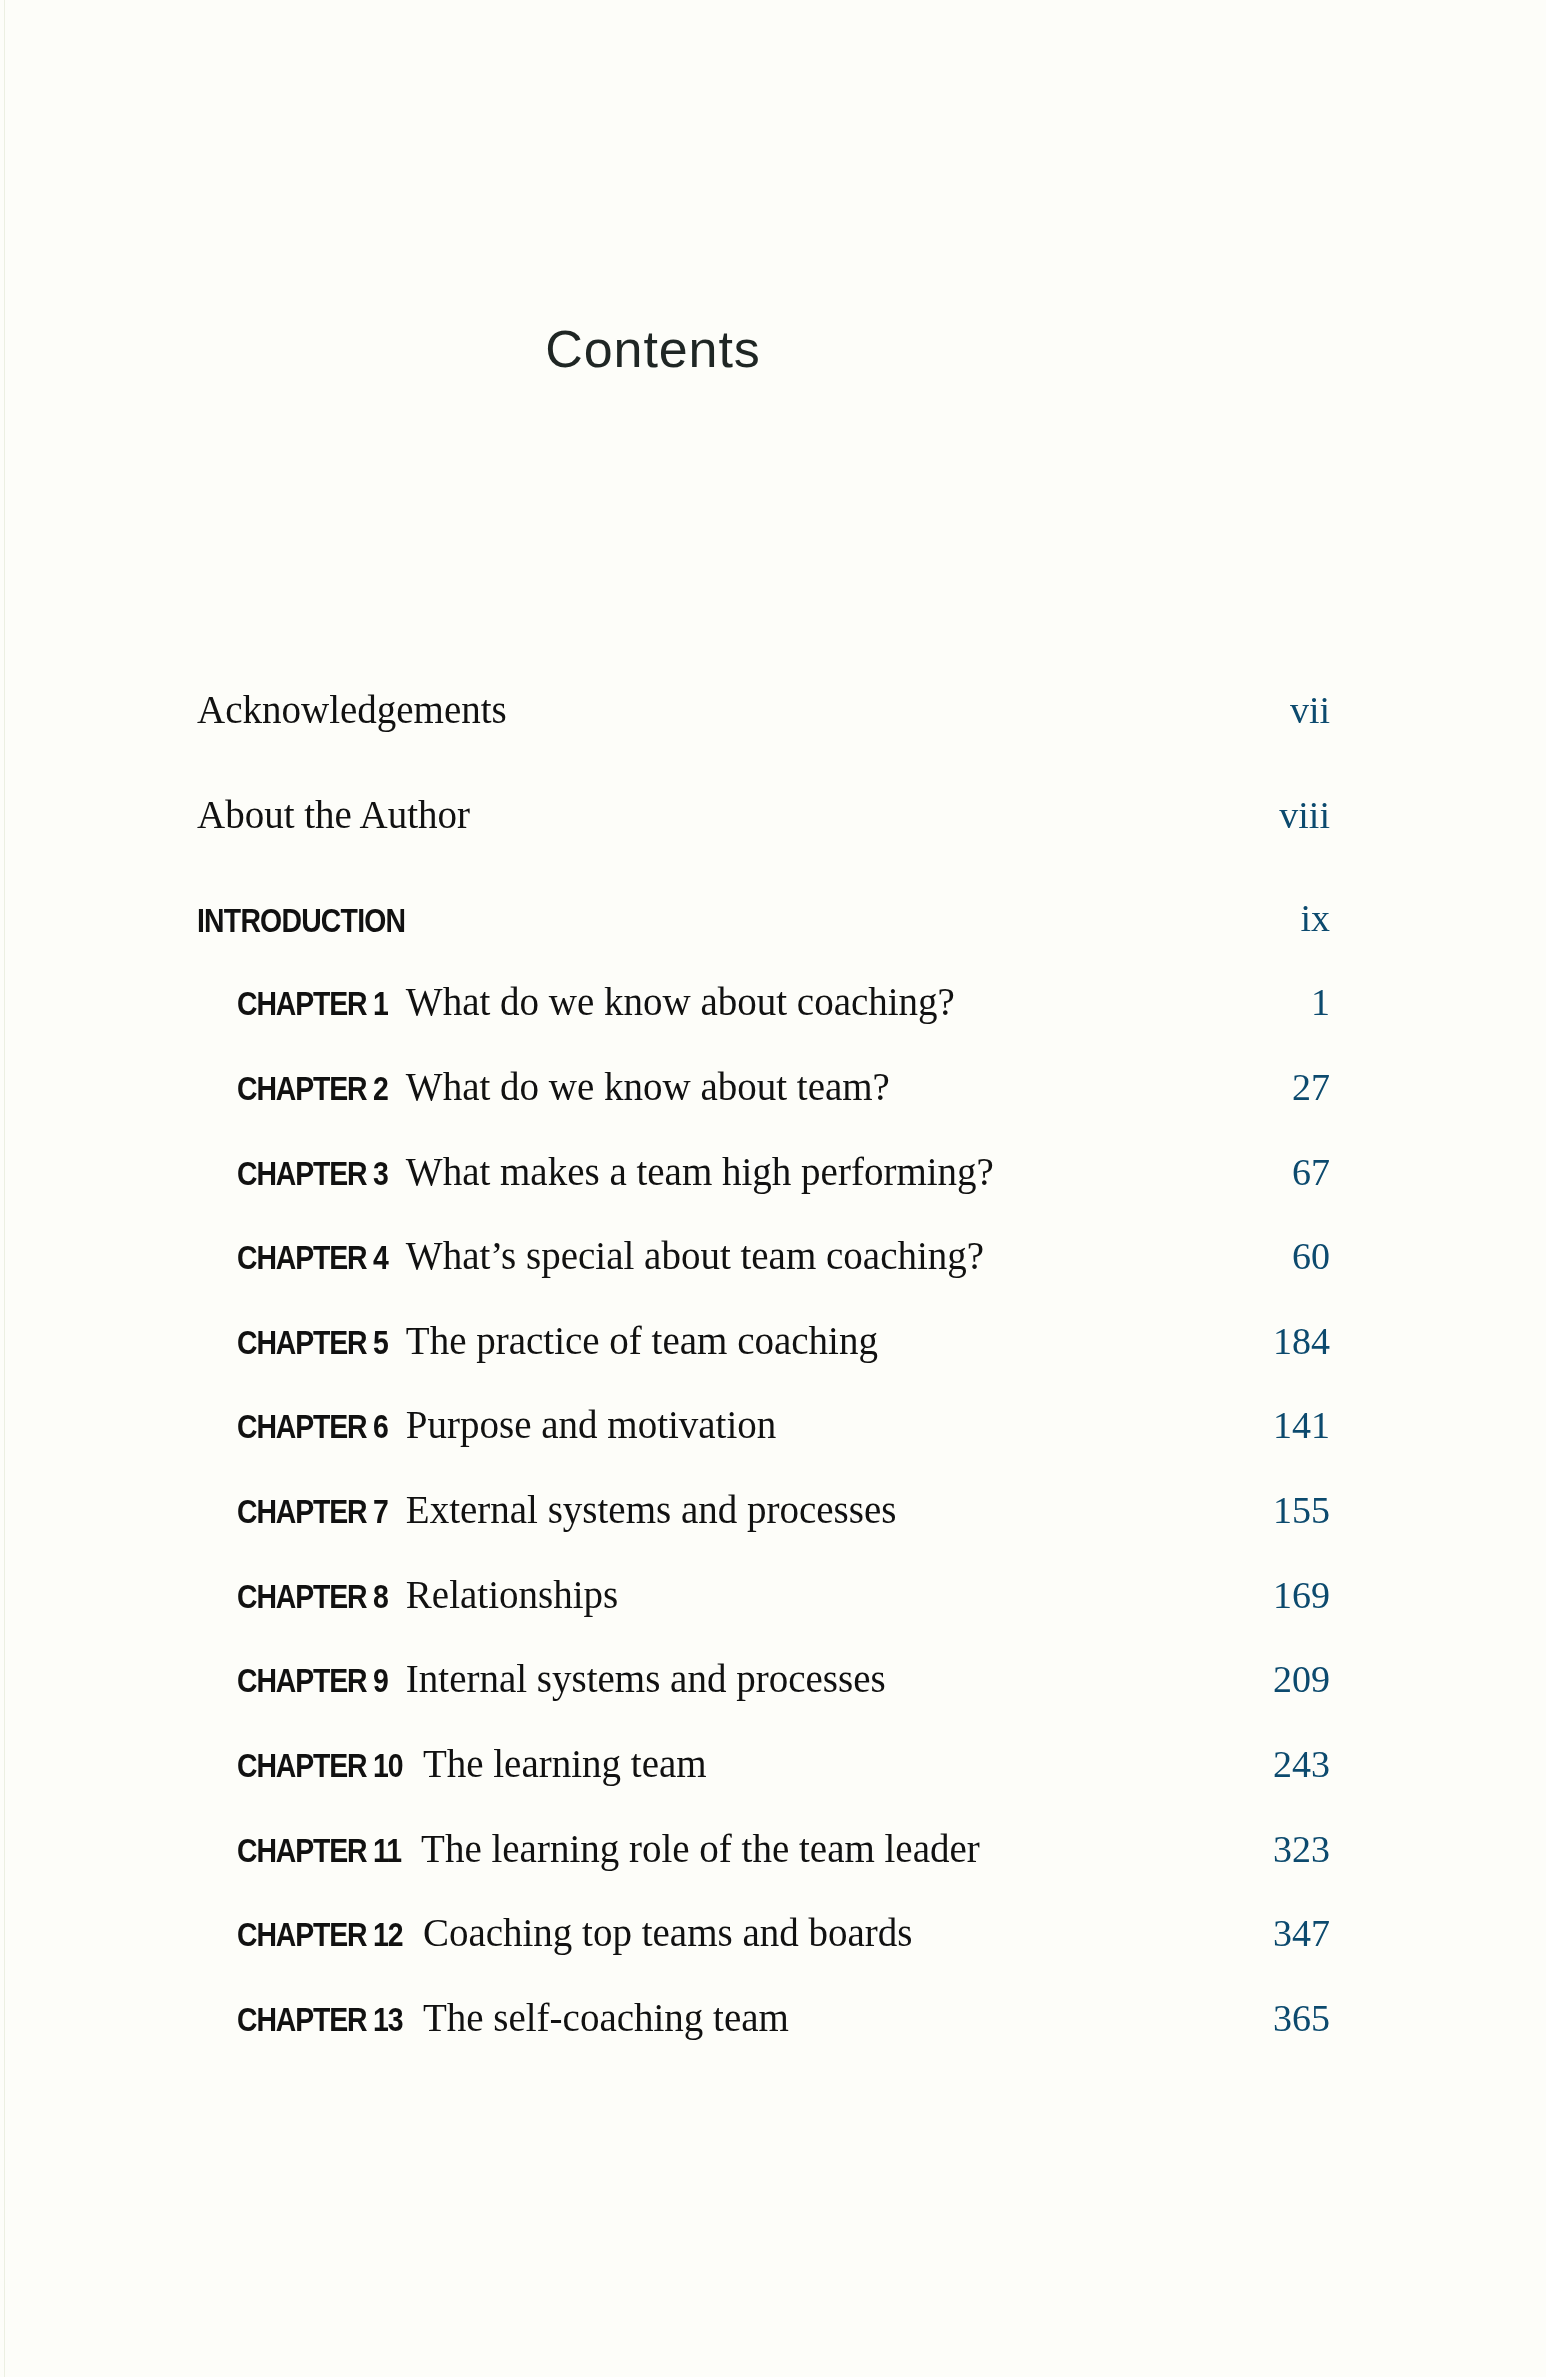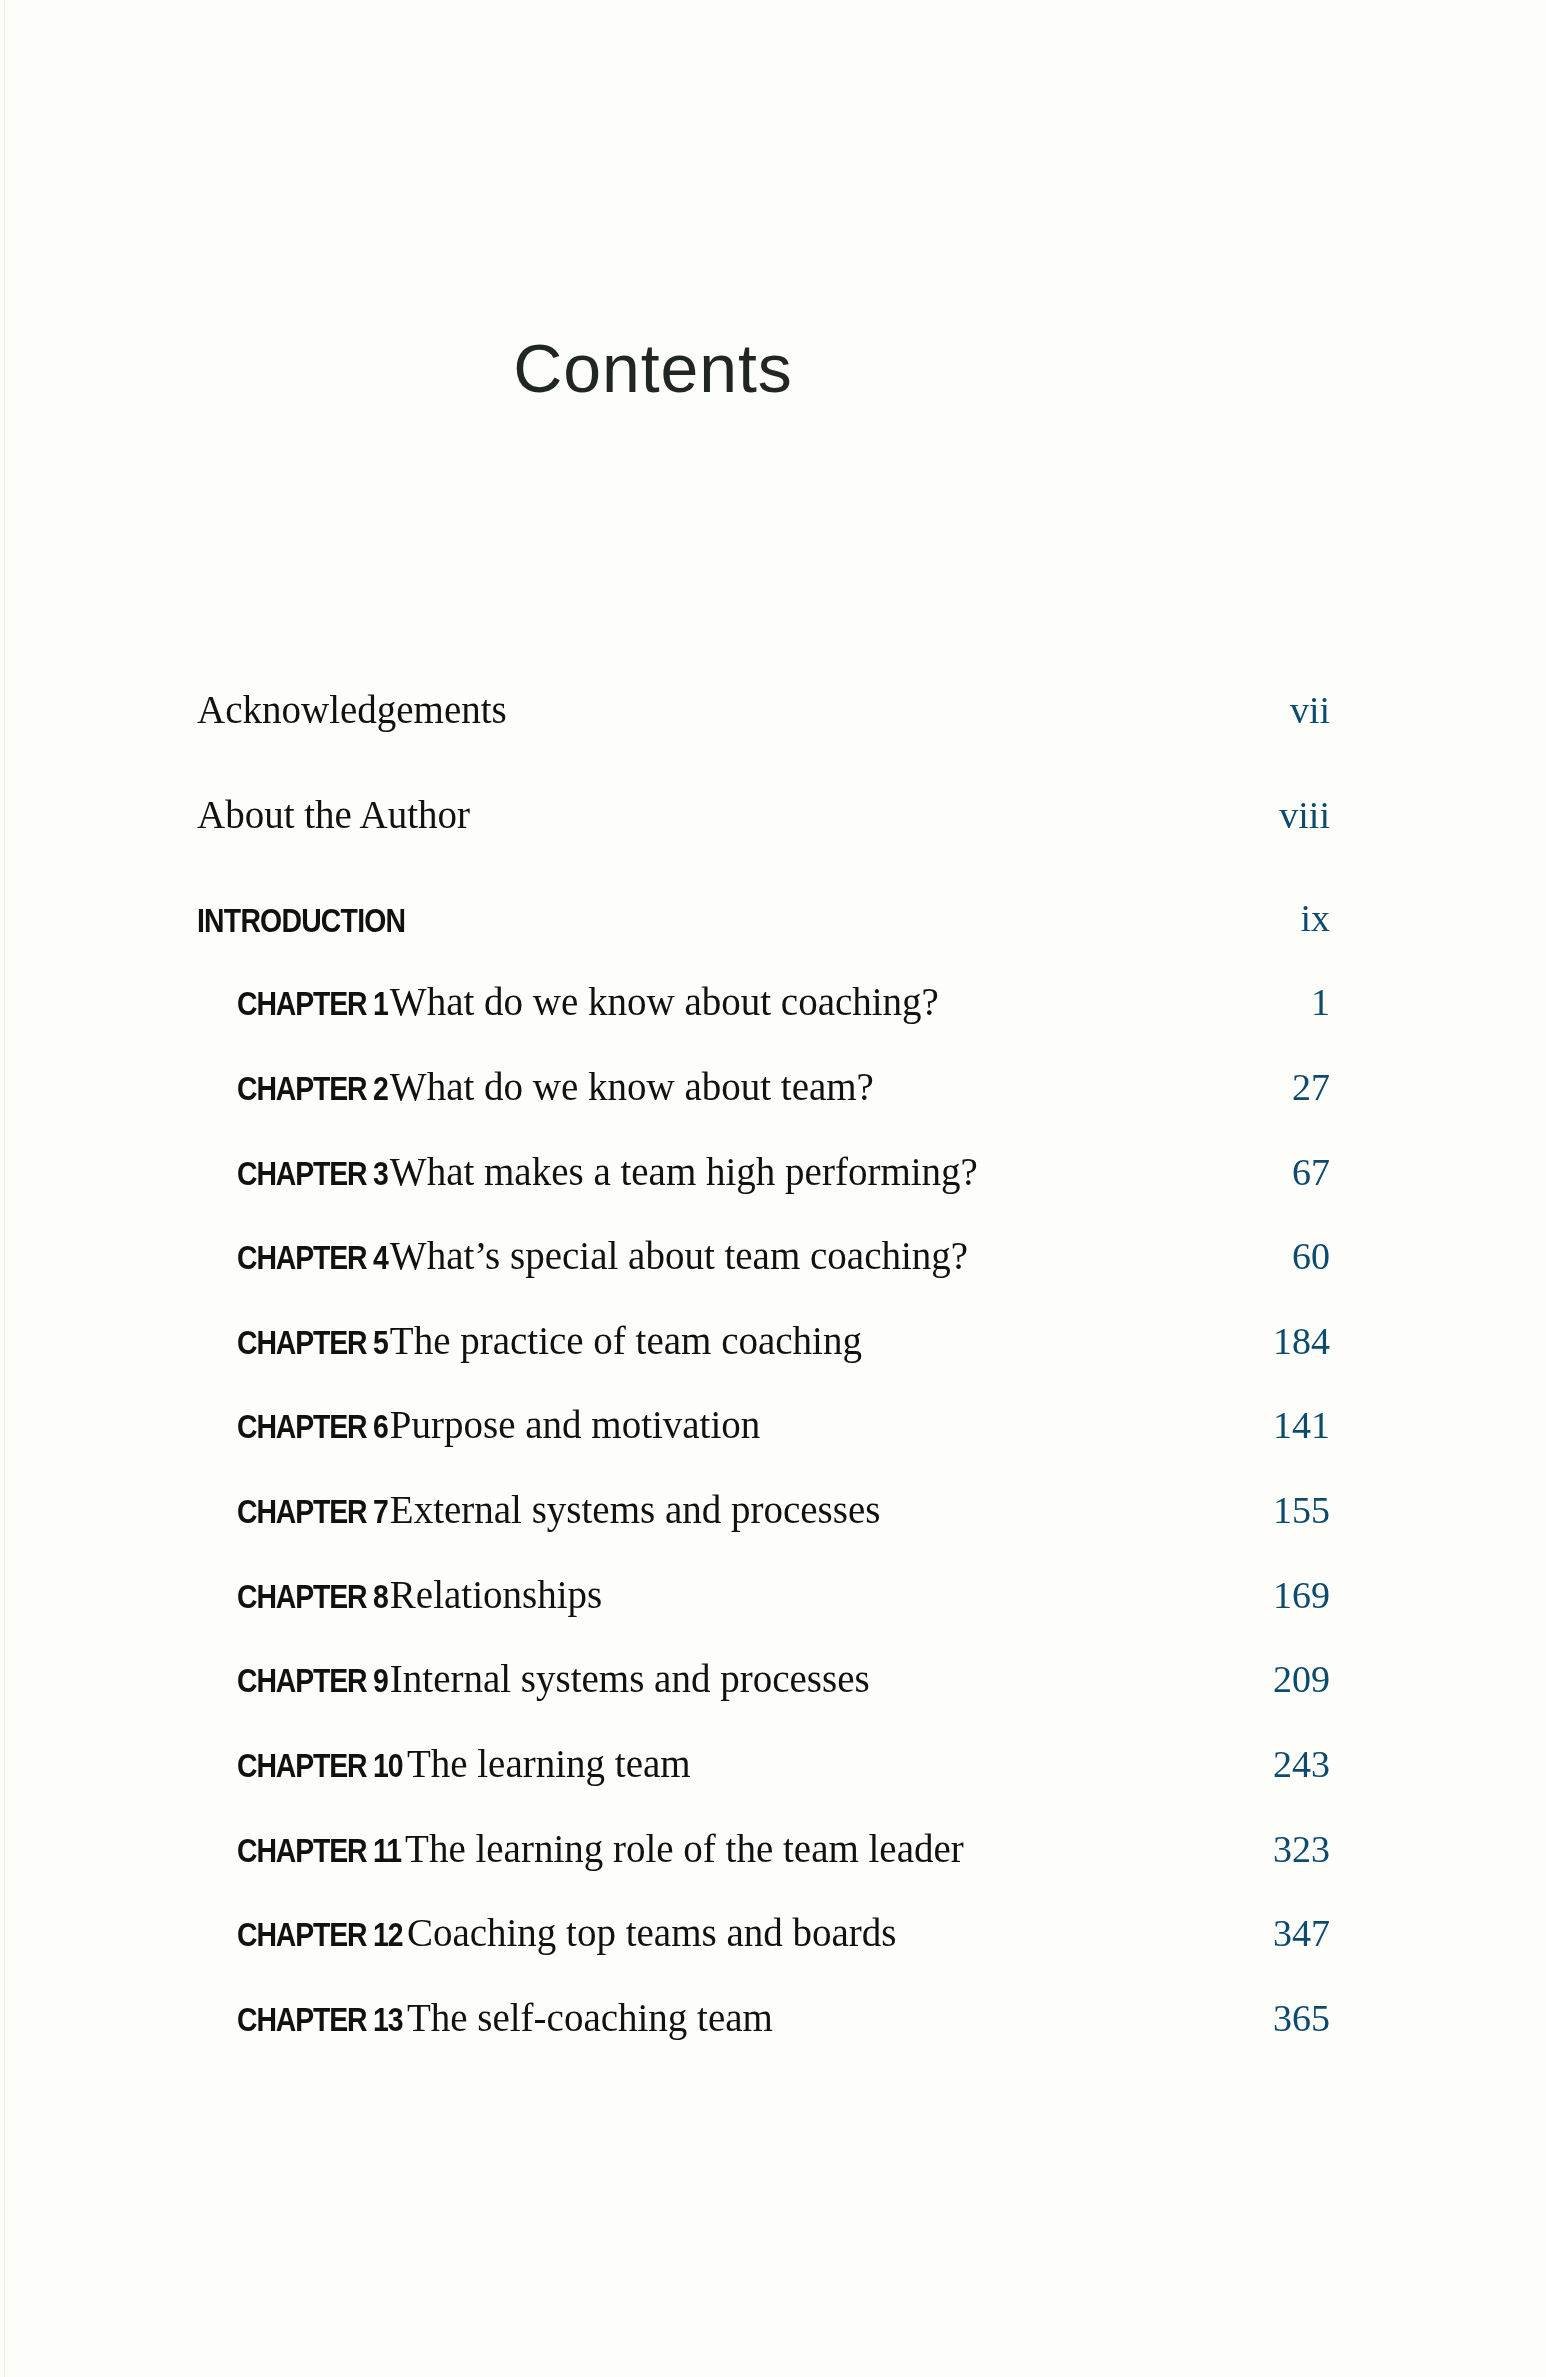--- a/index.html
+++ b/index.html
@@ -14,21 +14,21 @@
   .edge-line {
     position: absolute; left: 3.5px; top: 0; width: 1.7px; height: 2377px;
     background: #ecefe2;
   }
   .page-title {
     position: absolute;
     left: 0; width: 1306px;
     top: 288px;
     text-align: center;
     font-family: "Liberation Sans", "DejaVu Sans", sans-serif;
-    font-size: 68px;
+    font-size: 52px;
     color: #1f2624;
     letter-spacing: 0.9px;
     font-weight: 400;
     line-height: 1;
   }
   .toc {
     position: absolute;
     left: 0; top: 0; width: 1546px; height: 2375px;
   }
   .entry {
@@ -63,21 +63,21 @@
     font-size: 33px;
     letter-spacing: -0.9px;
     transform: scaleX(0.86);
     transform-origin: left bottom;
     display: inline-block;
     color: #111;
   }
   .front { left: 197px; }
   .intro { left: 197px; }
   .chap { left: 237px; }
-  .chap .title { margin-left: 0px; text-align: right; }
+  .chap .title { margin-left: 16px; text-align: right; }
   .heavy-inline {
     font-family: "Liberation Sans", "DejaVu Sans", sans-serif;
     font-weight: 700;
     font-size: 33px;
     letter-spacing: -1.3px;
     color: #111;
     display: inline-block;
     transform: scaleX(0.86);
     transform-origin: left bottom;
     margin-right: -26px;

